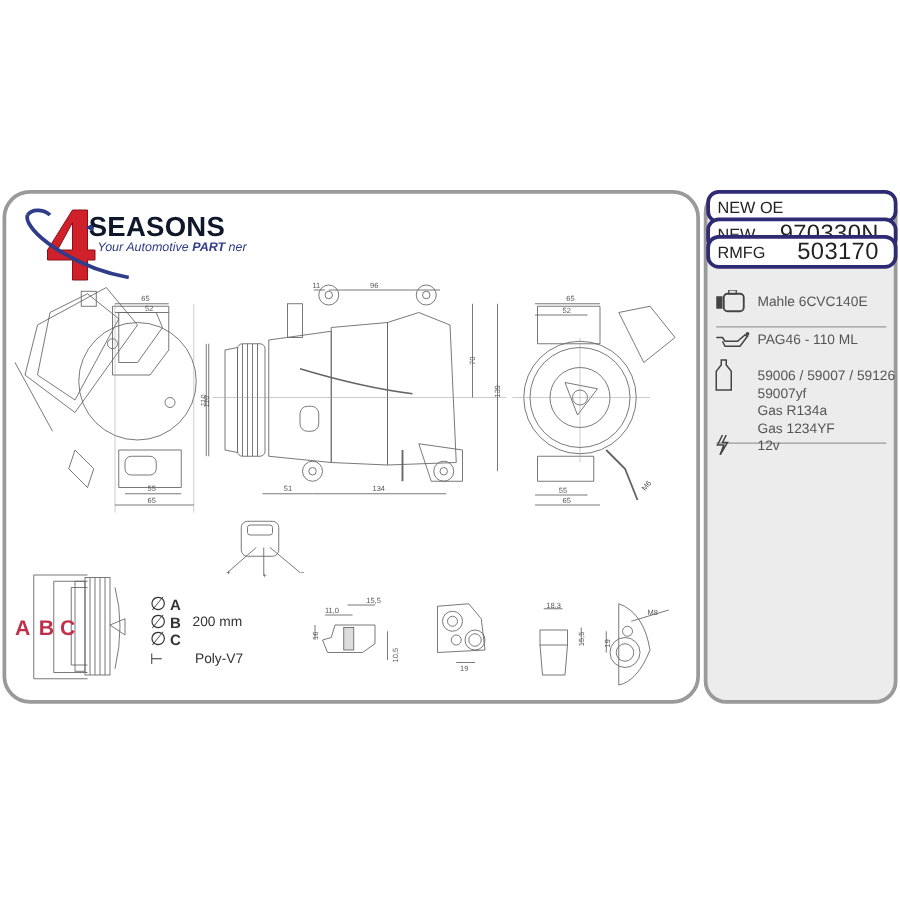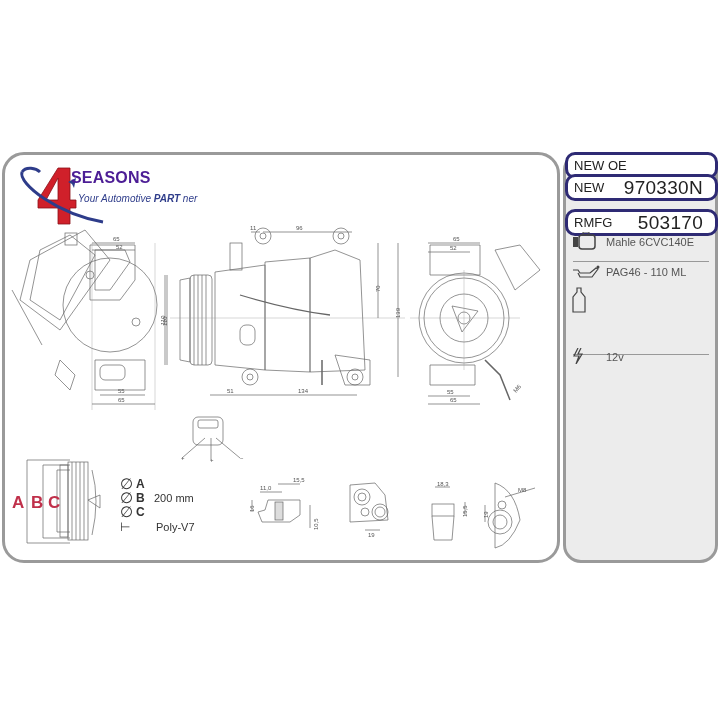--- a/index.html
+++ b/index.html
@@ -7,21 +7,21 @@
   .main-frame { position:absolute; left:2px; top:152px; width:558px; height:411px; border:3px solid #9a9a9a; border-radius:22px; background:#fff; box-sizing:border-box; }
   .side-frame { position:absolute; left:563px; top:152px; width:155px; height:411px; border:3px solid #9a9a9a; border-radius:18px; background:#ececec; box-sizing:border-box; }
   .hdr-box { position:absolute; left:565px; width:153px; height:27px; border:3px solid #2e2a74; border-radius:10px; background:#fff; box-sizing:border-box; display:flex; align-items:center; padding-left:6px; }
   .hdr-label { font-size:13px; color:#222; }
   .hdr-value { font-size:19px; font-weight:normal; color:#222; margin-left:auto; margin-right:12px; letter-spacing:0.3px; }
   .spec-row { position:absolute; left:572px; display:flex; align-items:flex-start; font-size:11px; color:#555; }
   .spec-row .ico { width:34px; display:flex; justify-content:flex-start; }
   .spec-row .txt { line-height:14px; }
   .sep { position:absolute; left:573px; width:136px; height:1px; background:#999; }
   .logo { position:absolute; left:18px; top:164px; width:170px; height:62px; }
-  .logo-text { position:absolute; left:71px; top:169px; font-size:16px; font-weight:bold; color:#4c1d95; letter-spacing:0.2px; font-family:"Liberation Sans", sans-serif; }
+  .logo-text { position:absolute; left:71px; top:169px; font-size:22px; font-weight:bold; color:#0f172a; letter-spacing:0.2px; font-family:"Liberation Sans", sans-serif; }
   .logo-tag { position:absolute; left:78px; top:193px; font-size:10px; font-style:italic; color:#2e3c8a; }
   .dim { font-size:6px; fill:#555; font-family:"Liberation Sans", sans-serif; }
   .abc { position:absolute; top:493px; font-size:17px; font-weight:bold; color:#c0304a; }
   .legend-row { position:absolute; left:120px; font-size:11px; color:#333; display:flex; align-items:center; }
   .legend-row .sym { width:16px; font-size:15px; line-height:12px; color:#333; }
   .legend-row .k { font-weight:bold; font-size:12px; width:14px; }
 </style>
 </head>
 <body>
 
@@ -38,21 +38,21 @@
 <div class="logo-text">SEASONS</div>
 <div class="logo-tag"><span>Your Automotive </span><b>PART</b><span> ner</span></div>
 
 <div class="hdr-box" style="top:152px;">
   <span class="hdr-label">NEW OE</span>
 </div>
 <div class="hdr-box" style="top:174px;">
   <span class="hdr-label">NEW</span>
   <span class="hdr-value">970330N</span>
 </div>
-<div class="hdr-box" style="top:209px;text-align:center;">
+<div class="hdr-box" style="top:188px;text-align:center;">
   <span class="hdr-label">RMFG</span>
   <span class="hdr-value">503170</span>
 </div>
 
 <div class="spec-row" style="top:232px;">
   <span class="ico">
     <svg width="26" height="20" viewBox="0 0 26 20">
         <rect x="1" y="5" width="5" height="10" fill="#444"></rect>
         <rect x="7" y="3" width="16" height="14" rx="3" fill="none" stroke="#444" stroke-width="1.5"></rect>
         <rect x="11" y="0" width="6" height="3" fill="none" stroke="#444"></rect>
@@ -70,20 +70,26 @@
       </svg>
   </span>
   <span class="txt">PAG46 - 110 ML</span>
 </div>
 
 <div class="spec-row" style="top:287px;">
   <span class="ico">
     <svg width="14" height="26" viewBox="0 0 14 26">
         <path d="M5 1 L9 1 L9 5 L13 10 L13 25 L1 25 L1 10 L5 5 Z" fill="none" stroke="#444" stroke-width="1.2"></path>
       </svg>
+  </span>
+  <span class="txt" style="margin-top:7px;">
+    <div>59006 / 59007 / 59126</div>
+    <div>59007yf</div>
+    <div>Gas R134a</div>
+    <div>Gas 1234YF</div>
   </span>
 </div>
 <div class="sep" style="top:354px;"></div>
 
 <div class="spec-row" style="top:348px;">
   <span class="ico">
     <svg width="12" height="16" viewBox="0 0 12 16">
         <path d="M6 0 L2 8 L7 8 L4 16 L10 6 L6 6 L9 0" fill="none" stroke="#444" stroke-width="1.2"></path>
       </svg>
   </span>

